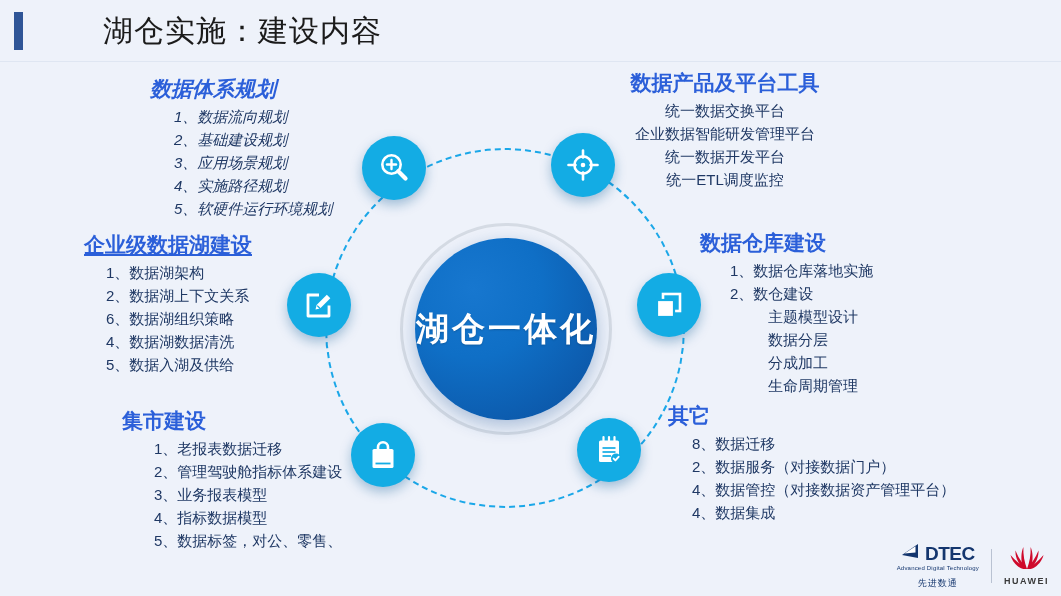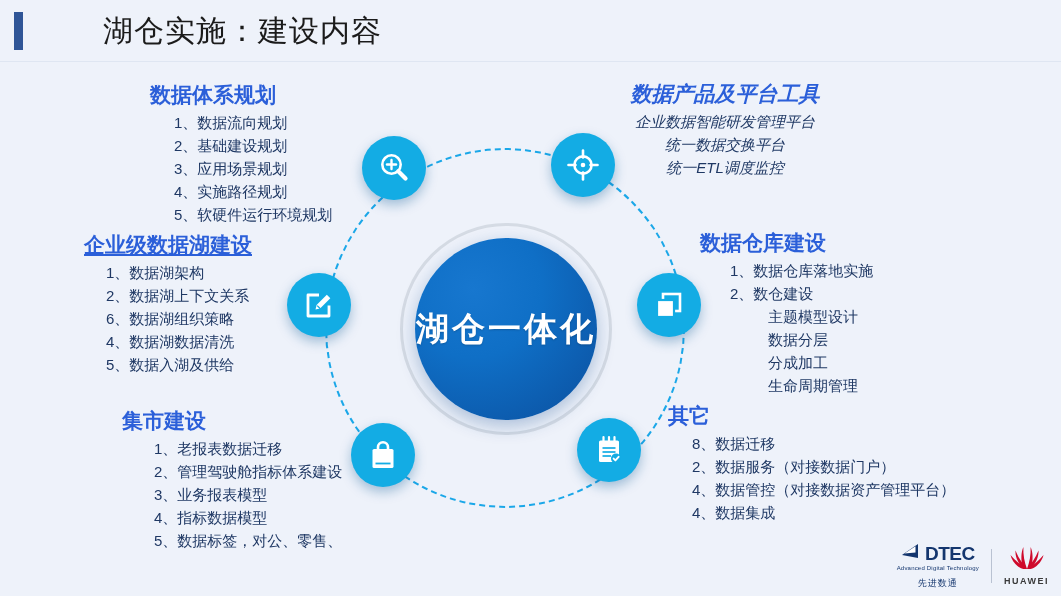--- a/index.html
+++ b/index.html
@@ -66,24 +66,24 @@
   }
   .blk-head.underline{text-decoration:underline;text-underline-offset:2px;}
   .blk-list{list-style:none;margin:0;padding:0;}
   .blk-list li{
     font-size:15px;color:#1f3864;line-height:23px;white-space:nowrap;
   }
   .blk-list li.sub{padding-left:38px;}
   .blk-list li.cont{padding-left:24px;}
   .centered li{text-align:center;}
 
-  #b-top-left{left:150px;top:82px;}
+  #b-top-left{left:150px;top:76px;font-style:italic;}
   #b-top-left .blk-list{padding-left:24px;}
 
-  #b-top-right{left:600px;top:81px;width:250px;text-align:center;font-style:italic;}
+  #b-top-right{left:600px;top:70px;width:250px;text-align:center;}
   #b-top-right .blk-head{text-align:center;}
   #b-top-right .blk-list li{text-align:center;font-size:15px;}
 
   #b-mid-left{left:84px;top:232px;}
   #b-mid-left .blk-list{padding-left:22px;}
 
   #b-mid-right{left:700px;top:230px;}
   #b-mid-right .blk-list{padding-left:30px;}
 
   #b-bot-left{left:122px;top:408px;}
@@ -199,22 +199,23 @@
       <li>2、基础建设规划</li>
       <li>3、应用场景规划</li>
       <li>4、实施路径规划</li>
       <li>5、软硬件运行环境规划</li>
     </ul>
   </div>
 
   <div class="block" id="b-top-right">
     <div class="blk-head">数据产品及平台工具</div>
     <ul class="blk-list centered">
+      <li>统一数据交换平台</li>
       <li>企业数据智能研发管理平台</li>
-      <li>统一数据交换平台</li>
+      <li>统一数据开发平台</li>
       <li>统一ETL调度监控</li>
     </ul>
   </div>
 
   <div class="block" id="b-mid-left">
     <div class="blk-head underline">企业级数据湖建设</div>
     <ul class="blk-list">
       <li>1、数据湖架构</li>
       <li>2、数据湖上下文关系</li>
       <li>6、数据湖组织策略</li>

